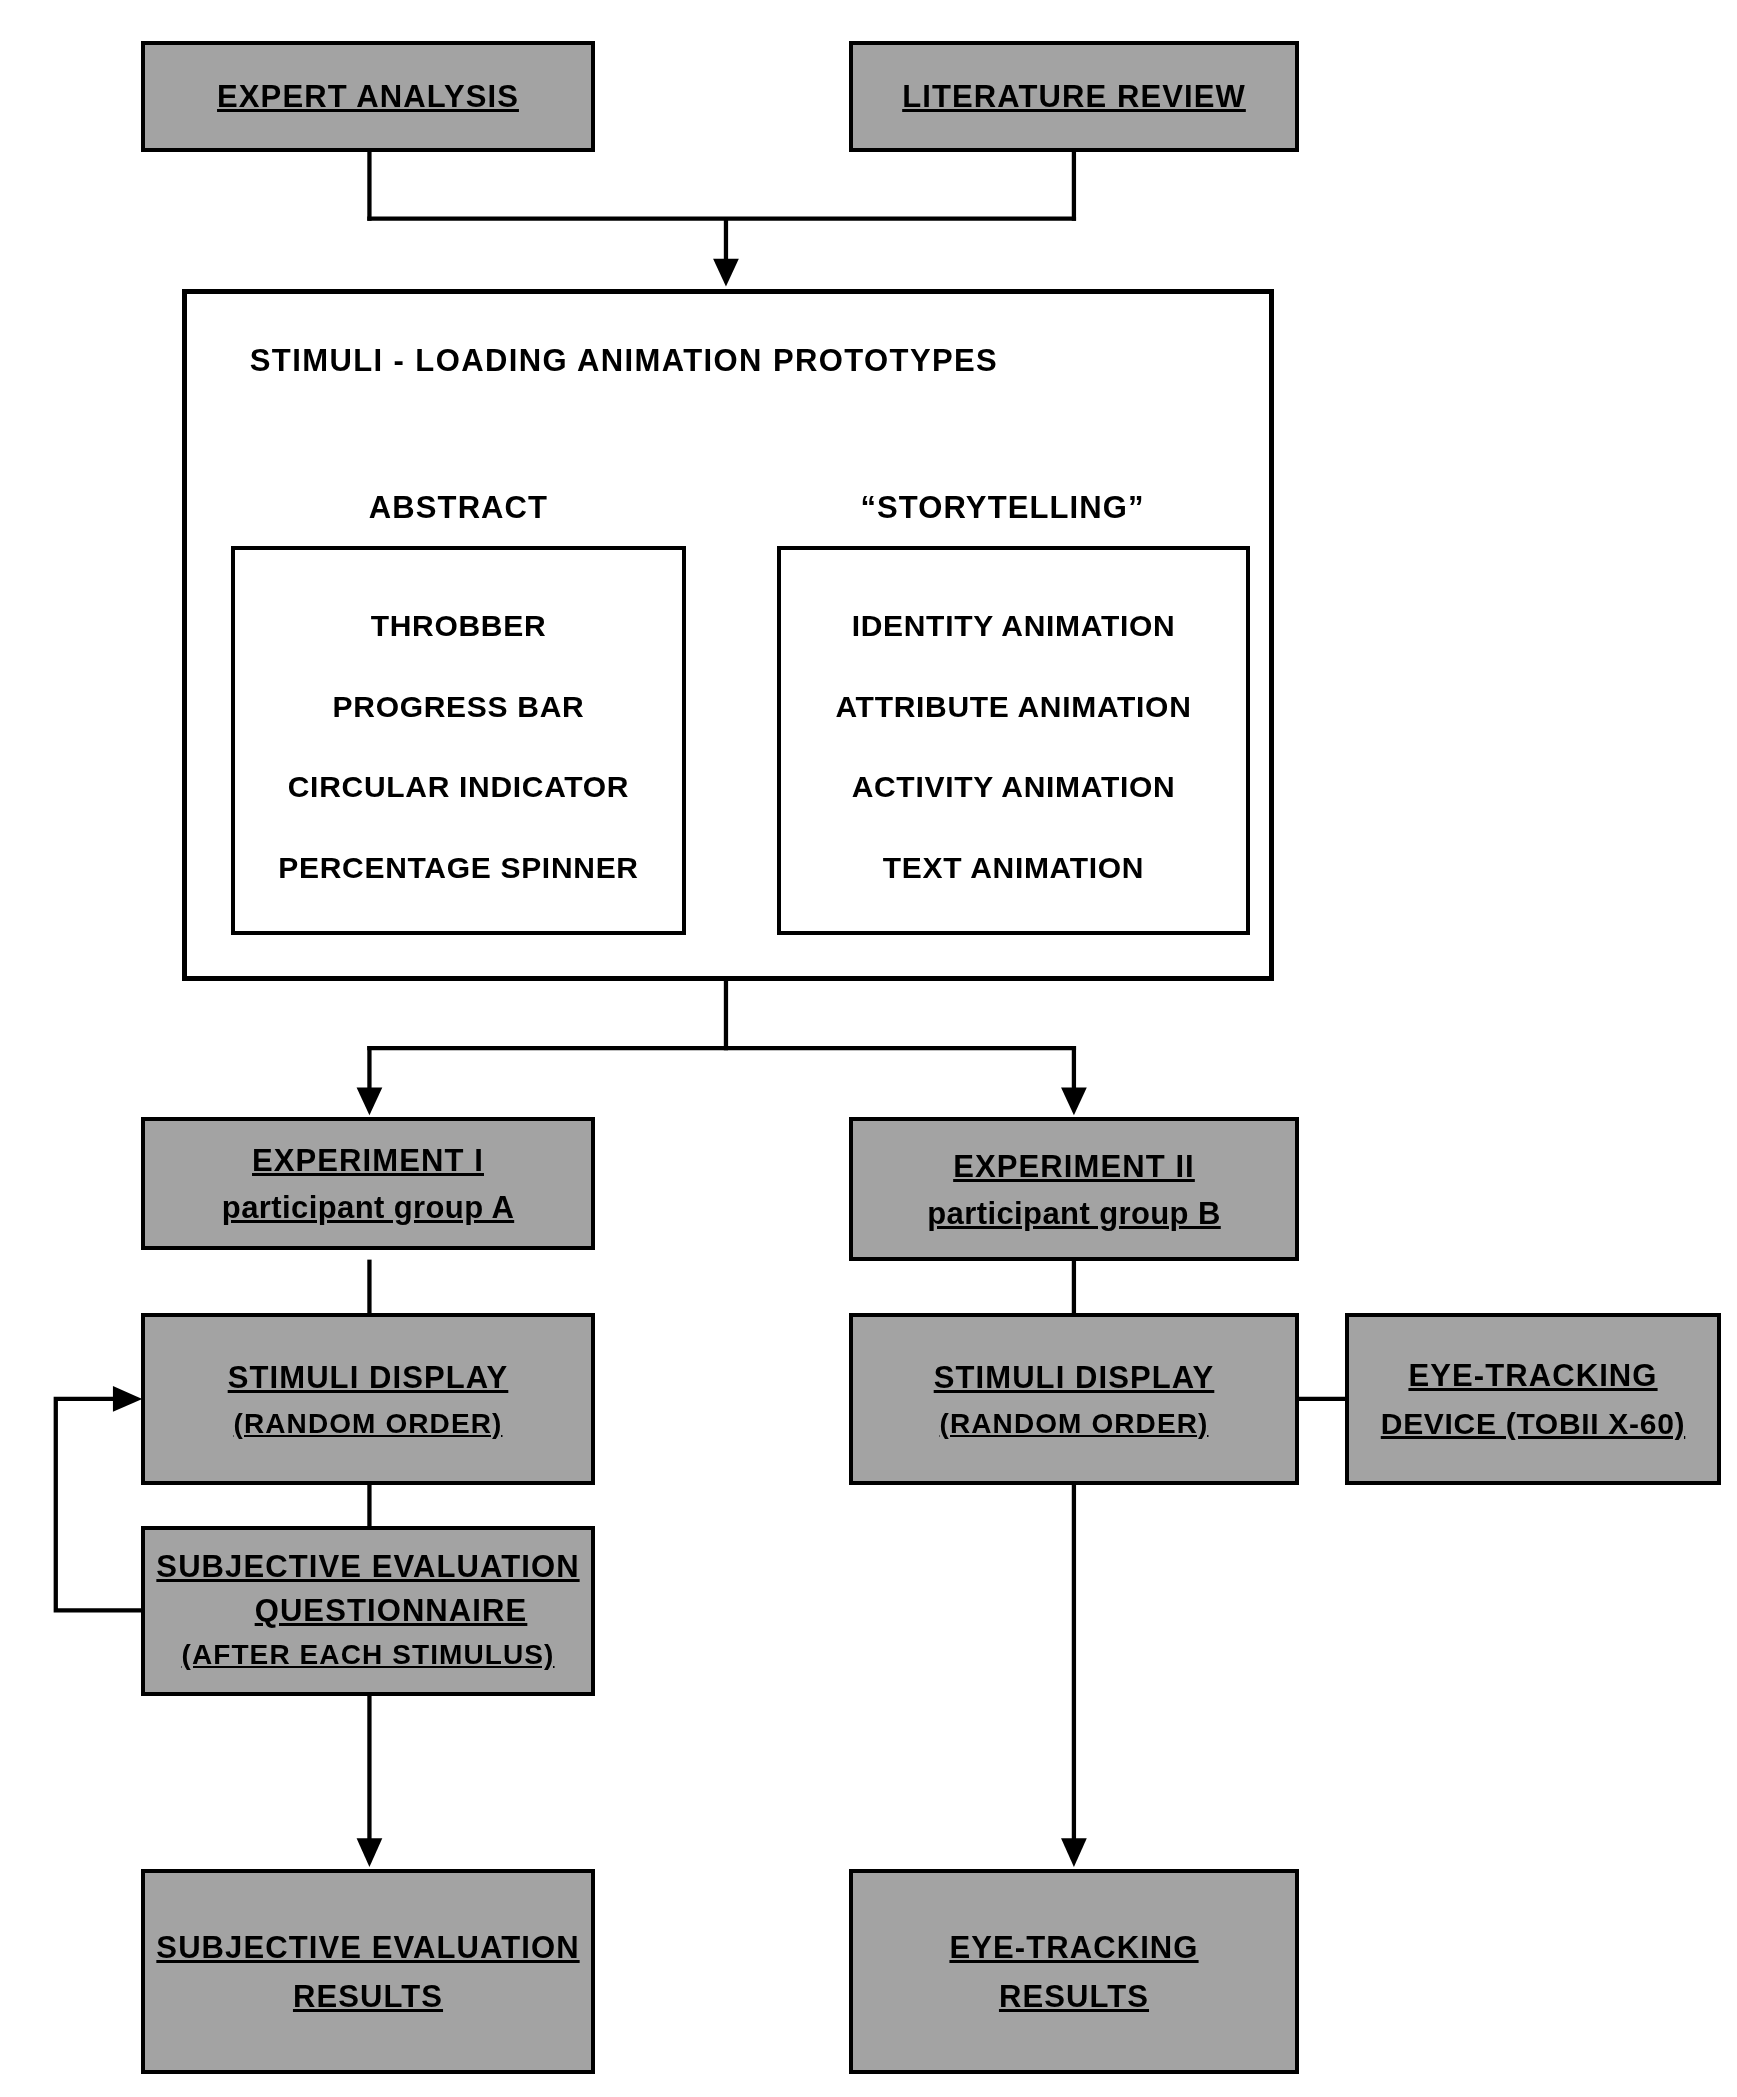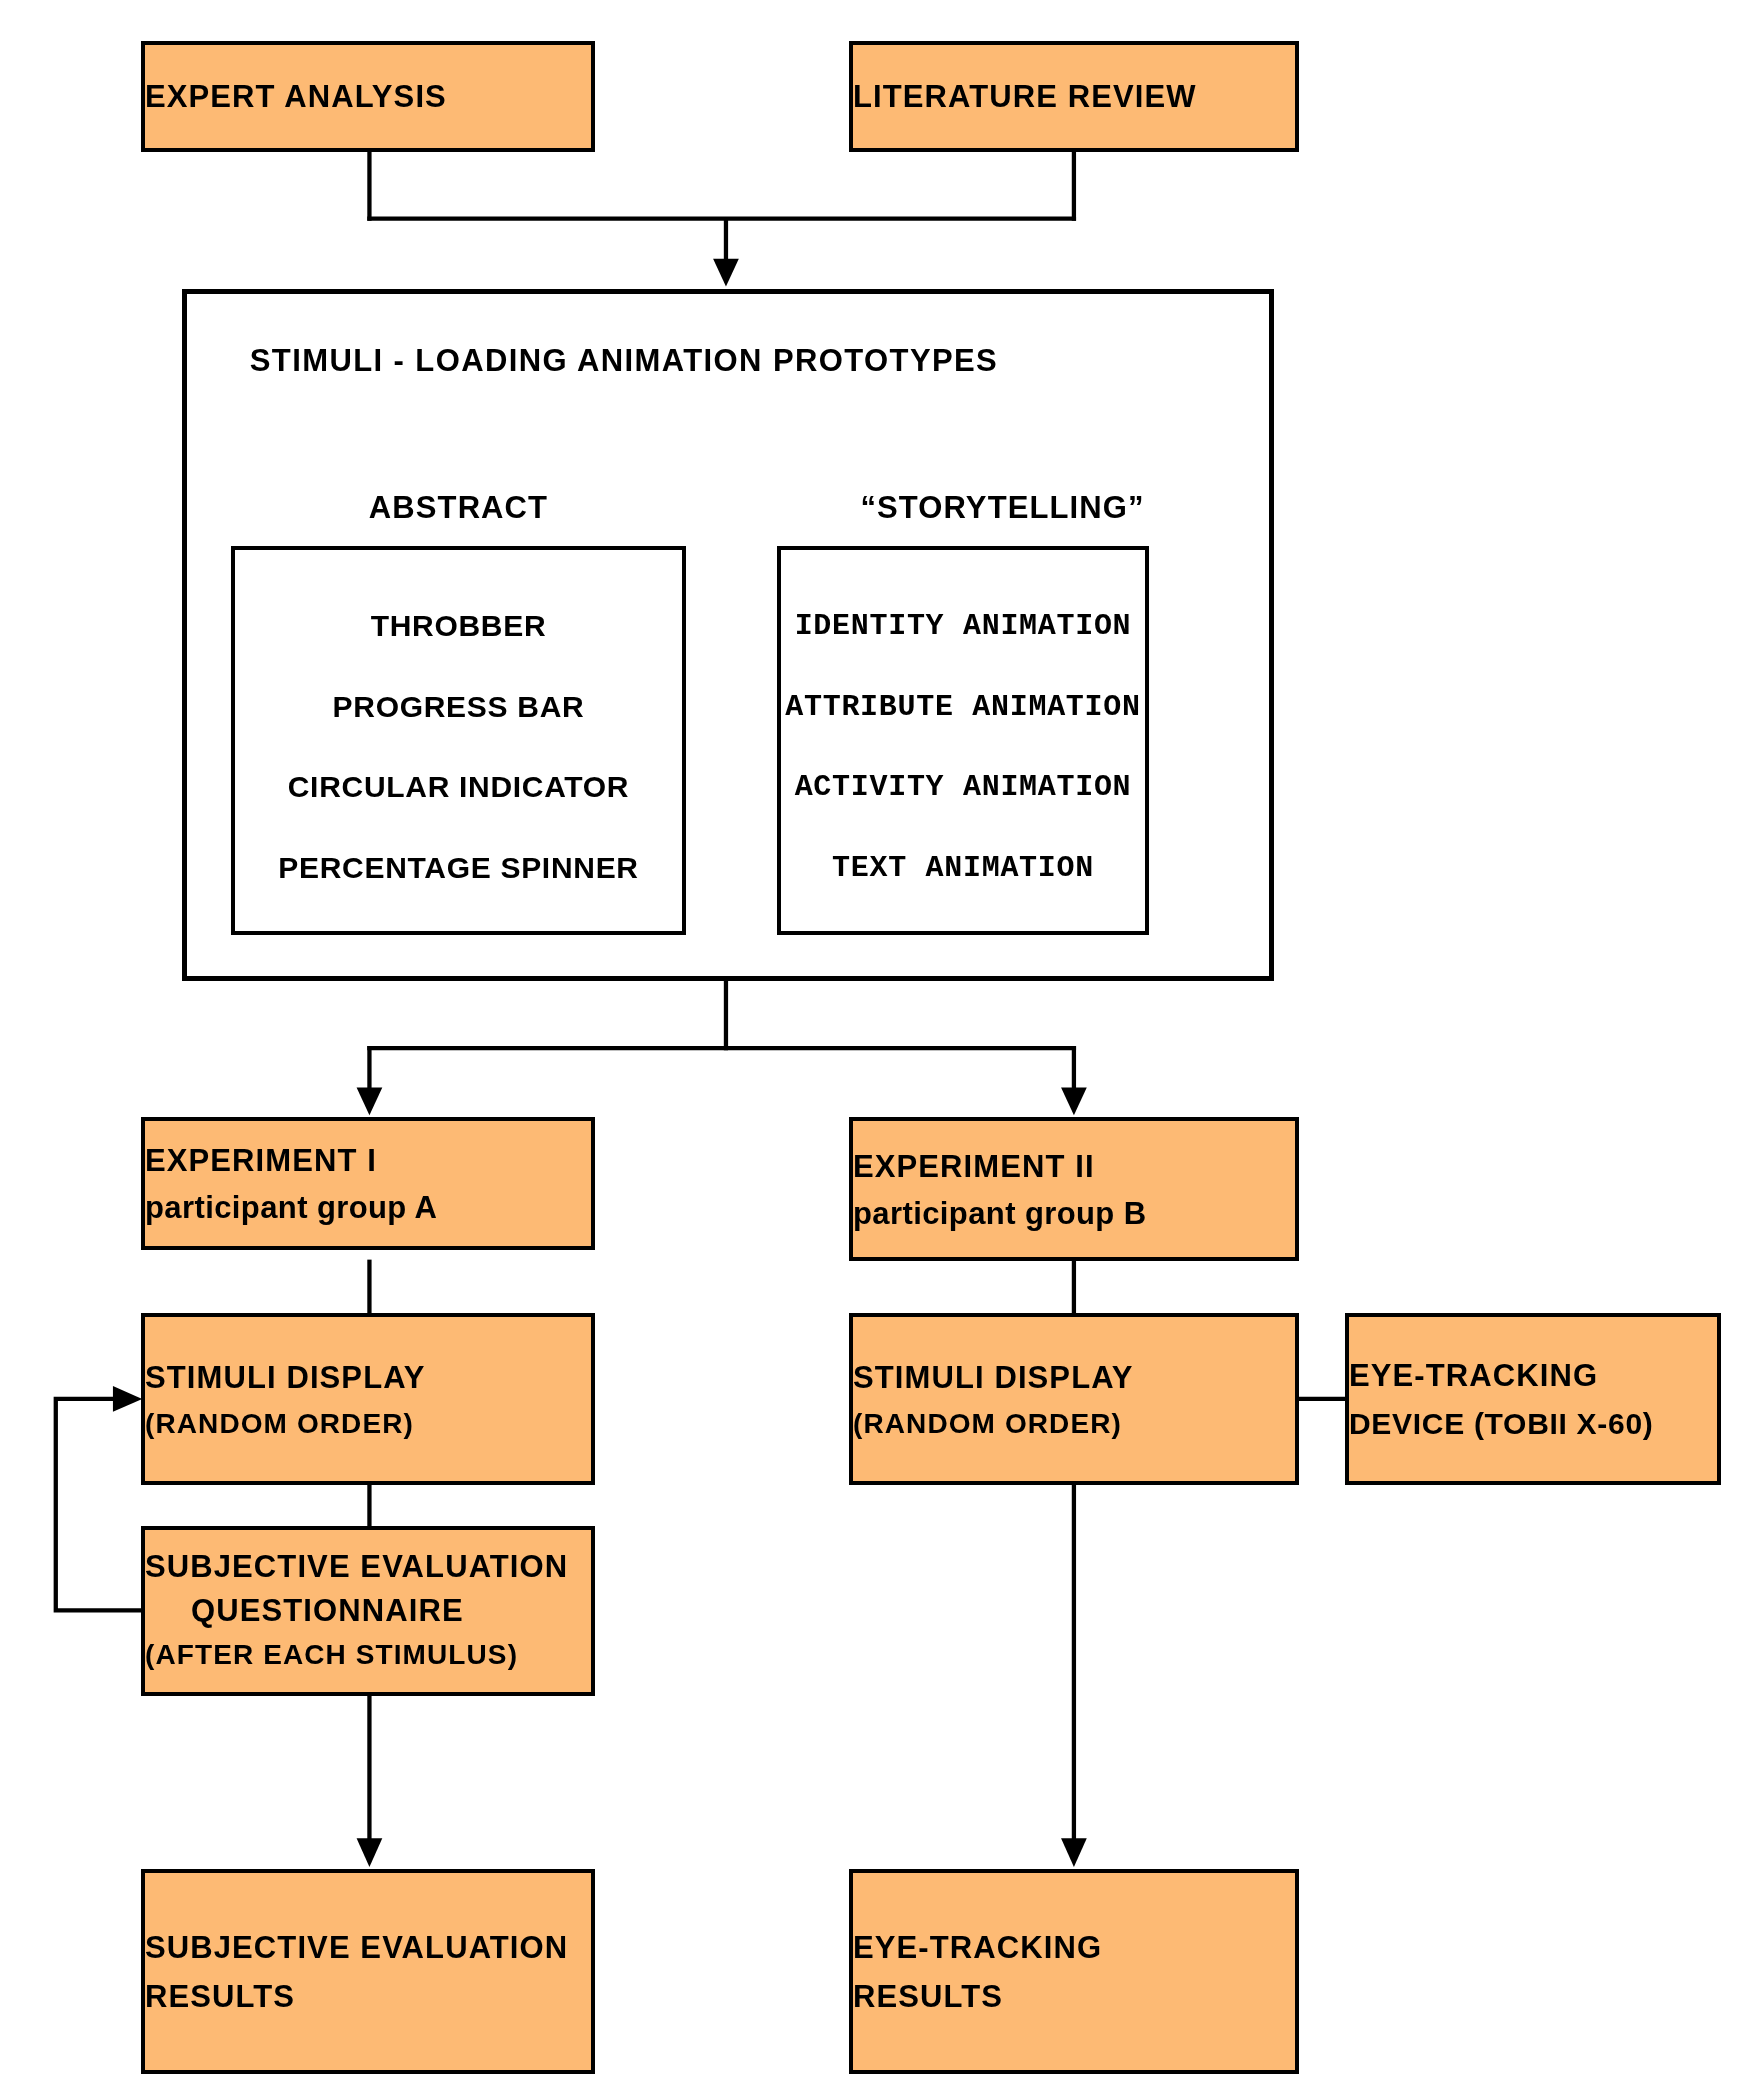--- a/index.html
+++ b/index.html
@@ -9,24 +9,25 @@
     background:#ffffff;
     font-family:"Liberation Sans","DejaVu Sans",sans-serif;
     color:#000000;
     overflow:hidden;
   }
   #wires{position:absolute;left:0;top:0;width:1737px;height:2097px;}
   .box{
     position:absolute;
     box-sizing:border-box;
     border:4.3px solid #000000;
-    background:#fdba74;
+    background:#a3a3a3;
     display:flex;flex-direction:column;
-    align-items:flex-start;justify-content:center;
+    align-items:center;justify-content:center;
     text-align:center;
+    text-decoration:underline;
   }
   .cap1{font-size:31px;line-height:49px;font-weight:700;letter-spacing:1.1px;}
   .cap2{font-size:28px;line-height:44px;font-weight:700;letter-spacing:1.1px;}
   .lower{font-size:31px;line-height:46px;font-weight:700;letter-spacing:0.4px;}
   
   .stimuli{
     position:absolute;left:182px;top:289px;width:1092px;height:692px;
     box-sizing:border-box;border:5px solid #000000;background:#ffffff;
   }
   .stimuli-title{
@@ -40,21 +41,21 @@
   .col-label.abstract{left:44px;width:455px;}
   .col-label.storytelling{left:590px;width:451px;}
   .inner-box{
     position:absolute;top:252px;height:389px;
     box-sizing:border-box;border:4.3px solid #000000;background:#ffffff;
     display:flex;flex-direction:column;justify-content:space-evenly;
     align-items:center;text-align:center;
     padding-top:13px;
   }
   .inner-box.abstract{left:44px;width:455px;}
-  .inner-box.storytelling{left:590px;width:372px;font-family:Liberation Mono, monospace;}
+  .inner-box.storytelling{left:590px;width:473px;}
   .item{font-size:30px;font-weight:700;letter-spacing:0.7px;}
   
   .n-expert{left:141px;top:41px;width:454px;height:111px;}
   .n-literature{left:849px;top:41px;width:450px;height:111px;}
   .n-exp1{left:141px;top:1117px;width:454px;height:133px;}
   .n-exp2{left:849px;top:1117px;width:450px;height:144px;}
   .n-disp1{left:141px;top:1313px;width:454px;height:172px;}
   .n-disp2{left:849px;top:1313px;width:450px;height:172px;}
   .n-device{left:1345px;top:1313px;width:376px;height:172px;}
   .n-quest{left:141px;top:1526px;width:454px;height:170px;}

